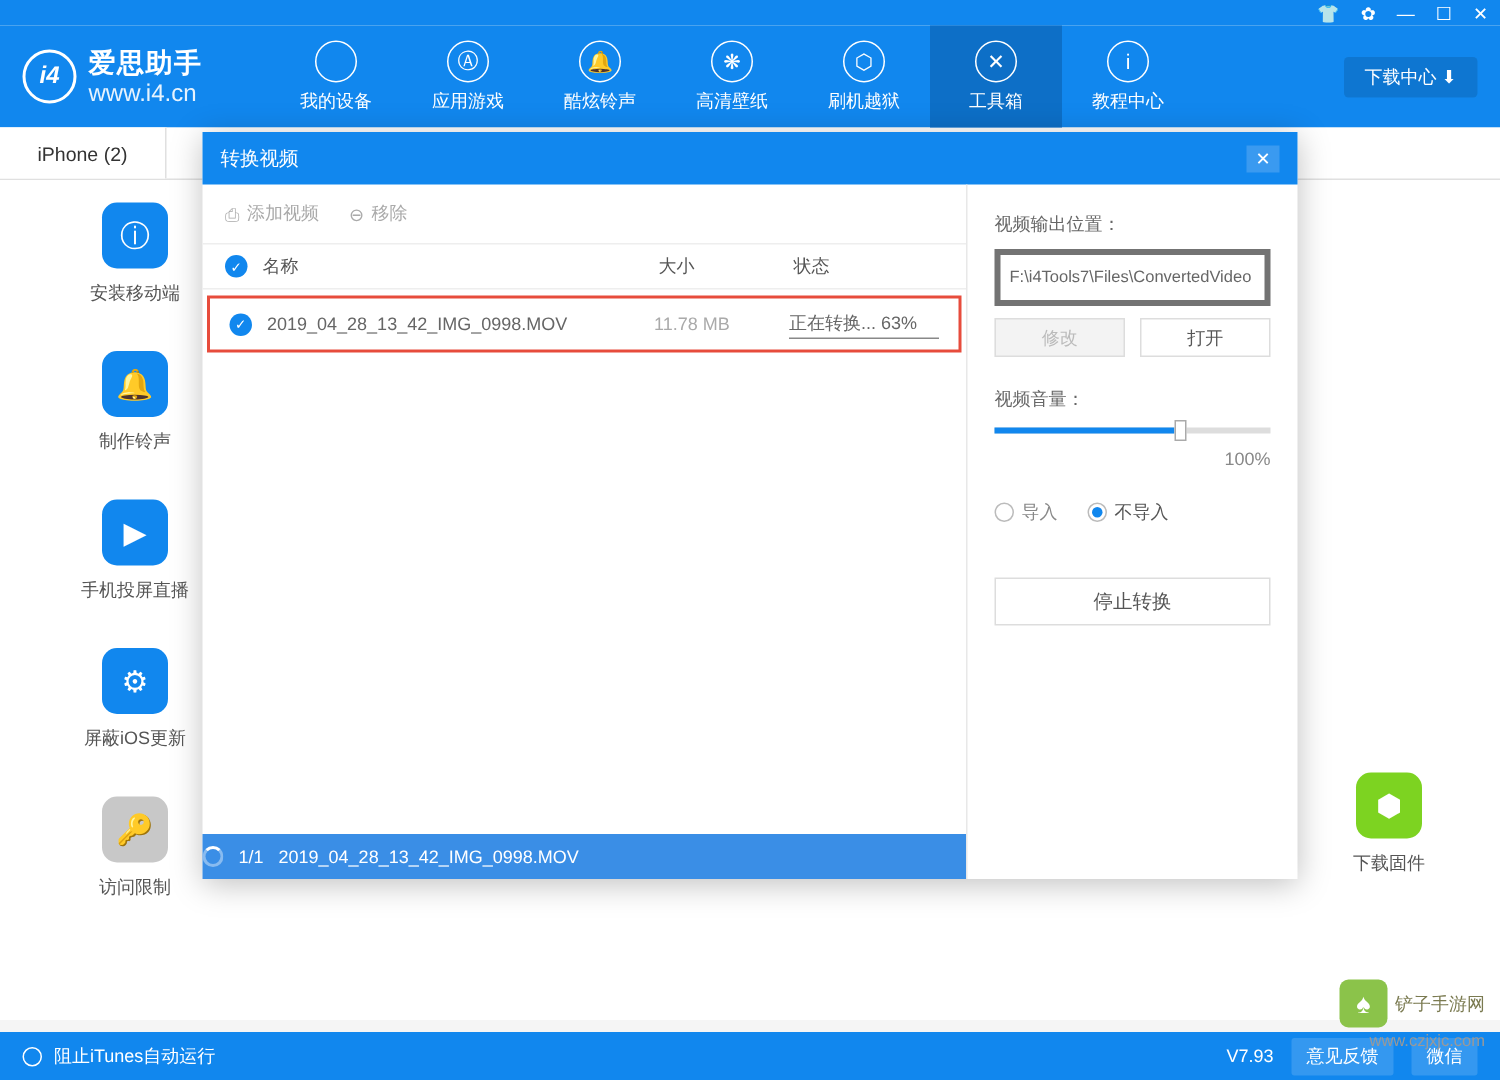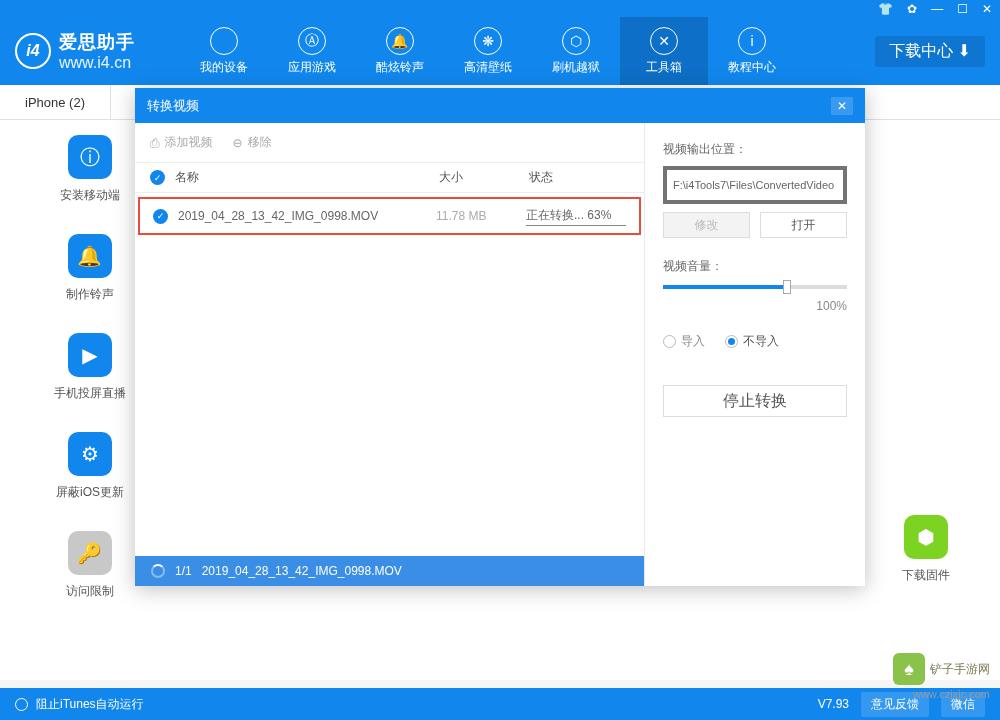--- a/index.html
+++ b/index.html
@@ -13,21 +13,21 @@
 .logo-circle { width: 36px; height: 36px; border: 2px solid #fff; border-radius: 50%; display: flex; align-items: center; justify-content: center; color: #fff; font-weight: bold; font-size: 16px; font-style: italic; }
 .logo-text { color: #fff; }
 .logo-title { font-size: 18px; font-weight: bold; letter-spacing: 1px; }
 .logo-sub { font-size: 16px; opacity: 0.9; }
 
 .nav { display: flex; margin-left: 45px; height: 100%; }
 .nav-item { width: 88px; display: flex; flex-direction: column; align-items: center; justify-content: center; color: #fff; font-size: 12px; cursor: pointer; gap: 4px; }
 .nav-item.active { background: #0d6fc7; }
 .nav-icon { width: 28px; height: 28px; border: 1.5px solid #fff; border-radius: 50%; display: flex; align-items: center; justify-content: center; font-size: 14px; }
 
-.download-center { margin-left: auto; background: rgba(0,0,0,0.12); color: #fff; font-size: 16px; padding: 5px 14px; border-radius: 3px; cursor: pointer; }
+.download-center { margin-left: auto; background: rgba(0,0,0,0.12); color: #fff; font-size: 12px; padding: 5px 14px; border-radius: 3px; cursor: pointer; }
 
 .tab-bar { height: 35px; background: #fff; border-bottom: 1px solid #e0e0e0; display: flex; }
 .tab { padding: 0 25px; display: flex; align-items: center; font-size: 13px; color: #333; border-right: 1px solid #e0e0e0; background: #fff; }
 
 .content { position: relative; height: 560px; background: #fff; padding: 15px 0 0 30px; }
 .tool-grid { display: flex; flex-direction: column; gap: 30px; width: 120px; }
 .tool-item { display: flex; flex-direction: column; align-items: center; gap: 8px; font-size: 12px; color: #555; cursor: pointer; }
 .tool-icon { width: 44px; height: 44px; border-radius: 10px; display: flex; align-items: center; justify-content: center; color: #fff; font-size: 20px; }
 .tool-icon.blue { background: #1187ee; }
 .tool-icon.gray { background: #c8c8c8; }
@@ -50,21 +50,21 @@
 .col-size { width: 90px; }
 .col-status { width: 100px; }
 
 .list-row { height: 38px; display: flex; align-items: center; padding: 0 13px; font-size: 12px; border: 2px solid #e74c3c; margin: 4px 3px 0 3px; }
 .list-row .col-name { color: #666; }
 .list-row .col-size { color: #aaa; }
 .list-row .col-status { color: #666; border-bottom: 1px solid #888; padding-bottom: 1px; display: inline-block; }
 
 .check-circle { width: 15px; height: 15px; border-radius: 50%; background: #1187ee; display: inline-flex; align-items: center; justify-content: center; color: #fff; font-size: 9px; }
 
-.progress-footer { height: 30px; background: #3a8ee6; color: #fff; font-size: 12px; display: flex; align-items: center; padding: 0 16px; gap: 10px; margin-top: auto; }
+.progress-footer { height: 30px; background: #3a8ee6; color: #fff; font-size: 12px; display: flex; align-items: center; padding: 0 0; gap: 10px; margin-top: auto; }
 .spinner { width: 14px; height: 14px; border: 2px solid rgba(255,255,255,0.4); border-top-color: #fff; border-radius: 50%; }
 
 .settings-panel { flex: 1; padding: 18px 18px 0 18px; font-size: 12px; color: #555; }
 .setting-group { margin-bottom: 20px; }
 .setting-label { margin-bottom: 8px; color: #666; }
 .path-input { width: 100%; height: 38px; border: 4px solid #737373; padding: 0 6px; font-size: 11px; color: #666; margin-bottom: 8px; }
 .btn-row { display: flex; gap: 10px; }
 .btn { flex: 1; height: 26px; border: 1px solid #ddd; background: #fff; font-size: 12px; color: #555; cursor: pointer; }
 .btn.disabled { background: #f3f3f3; color: #bbb; }
 
@@ -72,21 +72,21 @@
 .radio { width: 13px; height: 13px; border: 1px solid #bbb; border-radius: 50%; display: inline-flex; align-items: center; justify-content: center; }
 .radio.checked::after { content: ''; width: 7px; height: 7px; background: #1187ee; border-radius: 50%; }
 .radio-opt { display: flex; align-items: center; gap: 5px; color: #888; }
 .radio-opt.sel { color: #555; }
 
 .slider { position: relative; height: 4px; background: #ddd; margin: 10px 0; }
 .slider-fill { position: absolute; height: 100%; background: #1187ee; width: 65%; }
 .slider-thumb { position: absolute; width: 8px; height: 14px; background: #fff; border: 1px solid #aaa; top: -5px; left: 65%; }
 .slider-val { text-align: right; color: #888; margin-top: 4px; }
 
-.stop-btn { width: 100%; height: 32px; border: 1px solid #ddd; background: #fff; font-size: 16px; color: #555; cursor: pointer; margin-top: 15px; }
+.stop-btn { width: 100%; height: 32px; border: 1px solid #ddd; background: #fff; font-size: 13px; color: #555; cursor: pointer; margin-top: 15px; }
 
 .statusbar { position: absolute; bottom: 0; left: 0; right: 0; height: 32px; background: #1187ee; color: #fff; display: flex; align-items: center; padding: 0 15px; font-size: 12px; }
 .status-left { display: flex; align-items: center; gap: 8px; }
 .status-circle { width: 13px; height: 13px; border: 1.5px solid #fff; border-radius: 50%; }
 .status-right { margin-left: auto; display: flex; align-items: center; gap: 12px; }
 .status-btn { background: rgba(255,255,255,0.15); padding: 4px 10px; border-radius: 2px; cursor: pointer; }
 
 .watermark { position: absolute; right: 10px; bottom: 35px; display: flex; align-items: center; gap: 5px; font-size: 12px; color: #7a7a50; }
 .wm-icon { width: 32px; height: 32px; background: #8bc34a; border-radius: 6px; display: flex; align-items: center; justify-content: center; color: #fff; font-size: 18px; }
 .wm-url { position: absolute; right: 10px; bottom: 20px; font-size: 11px; color: #999; }

